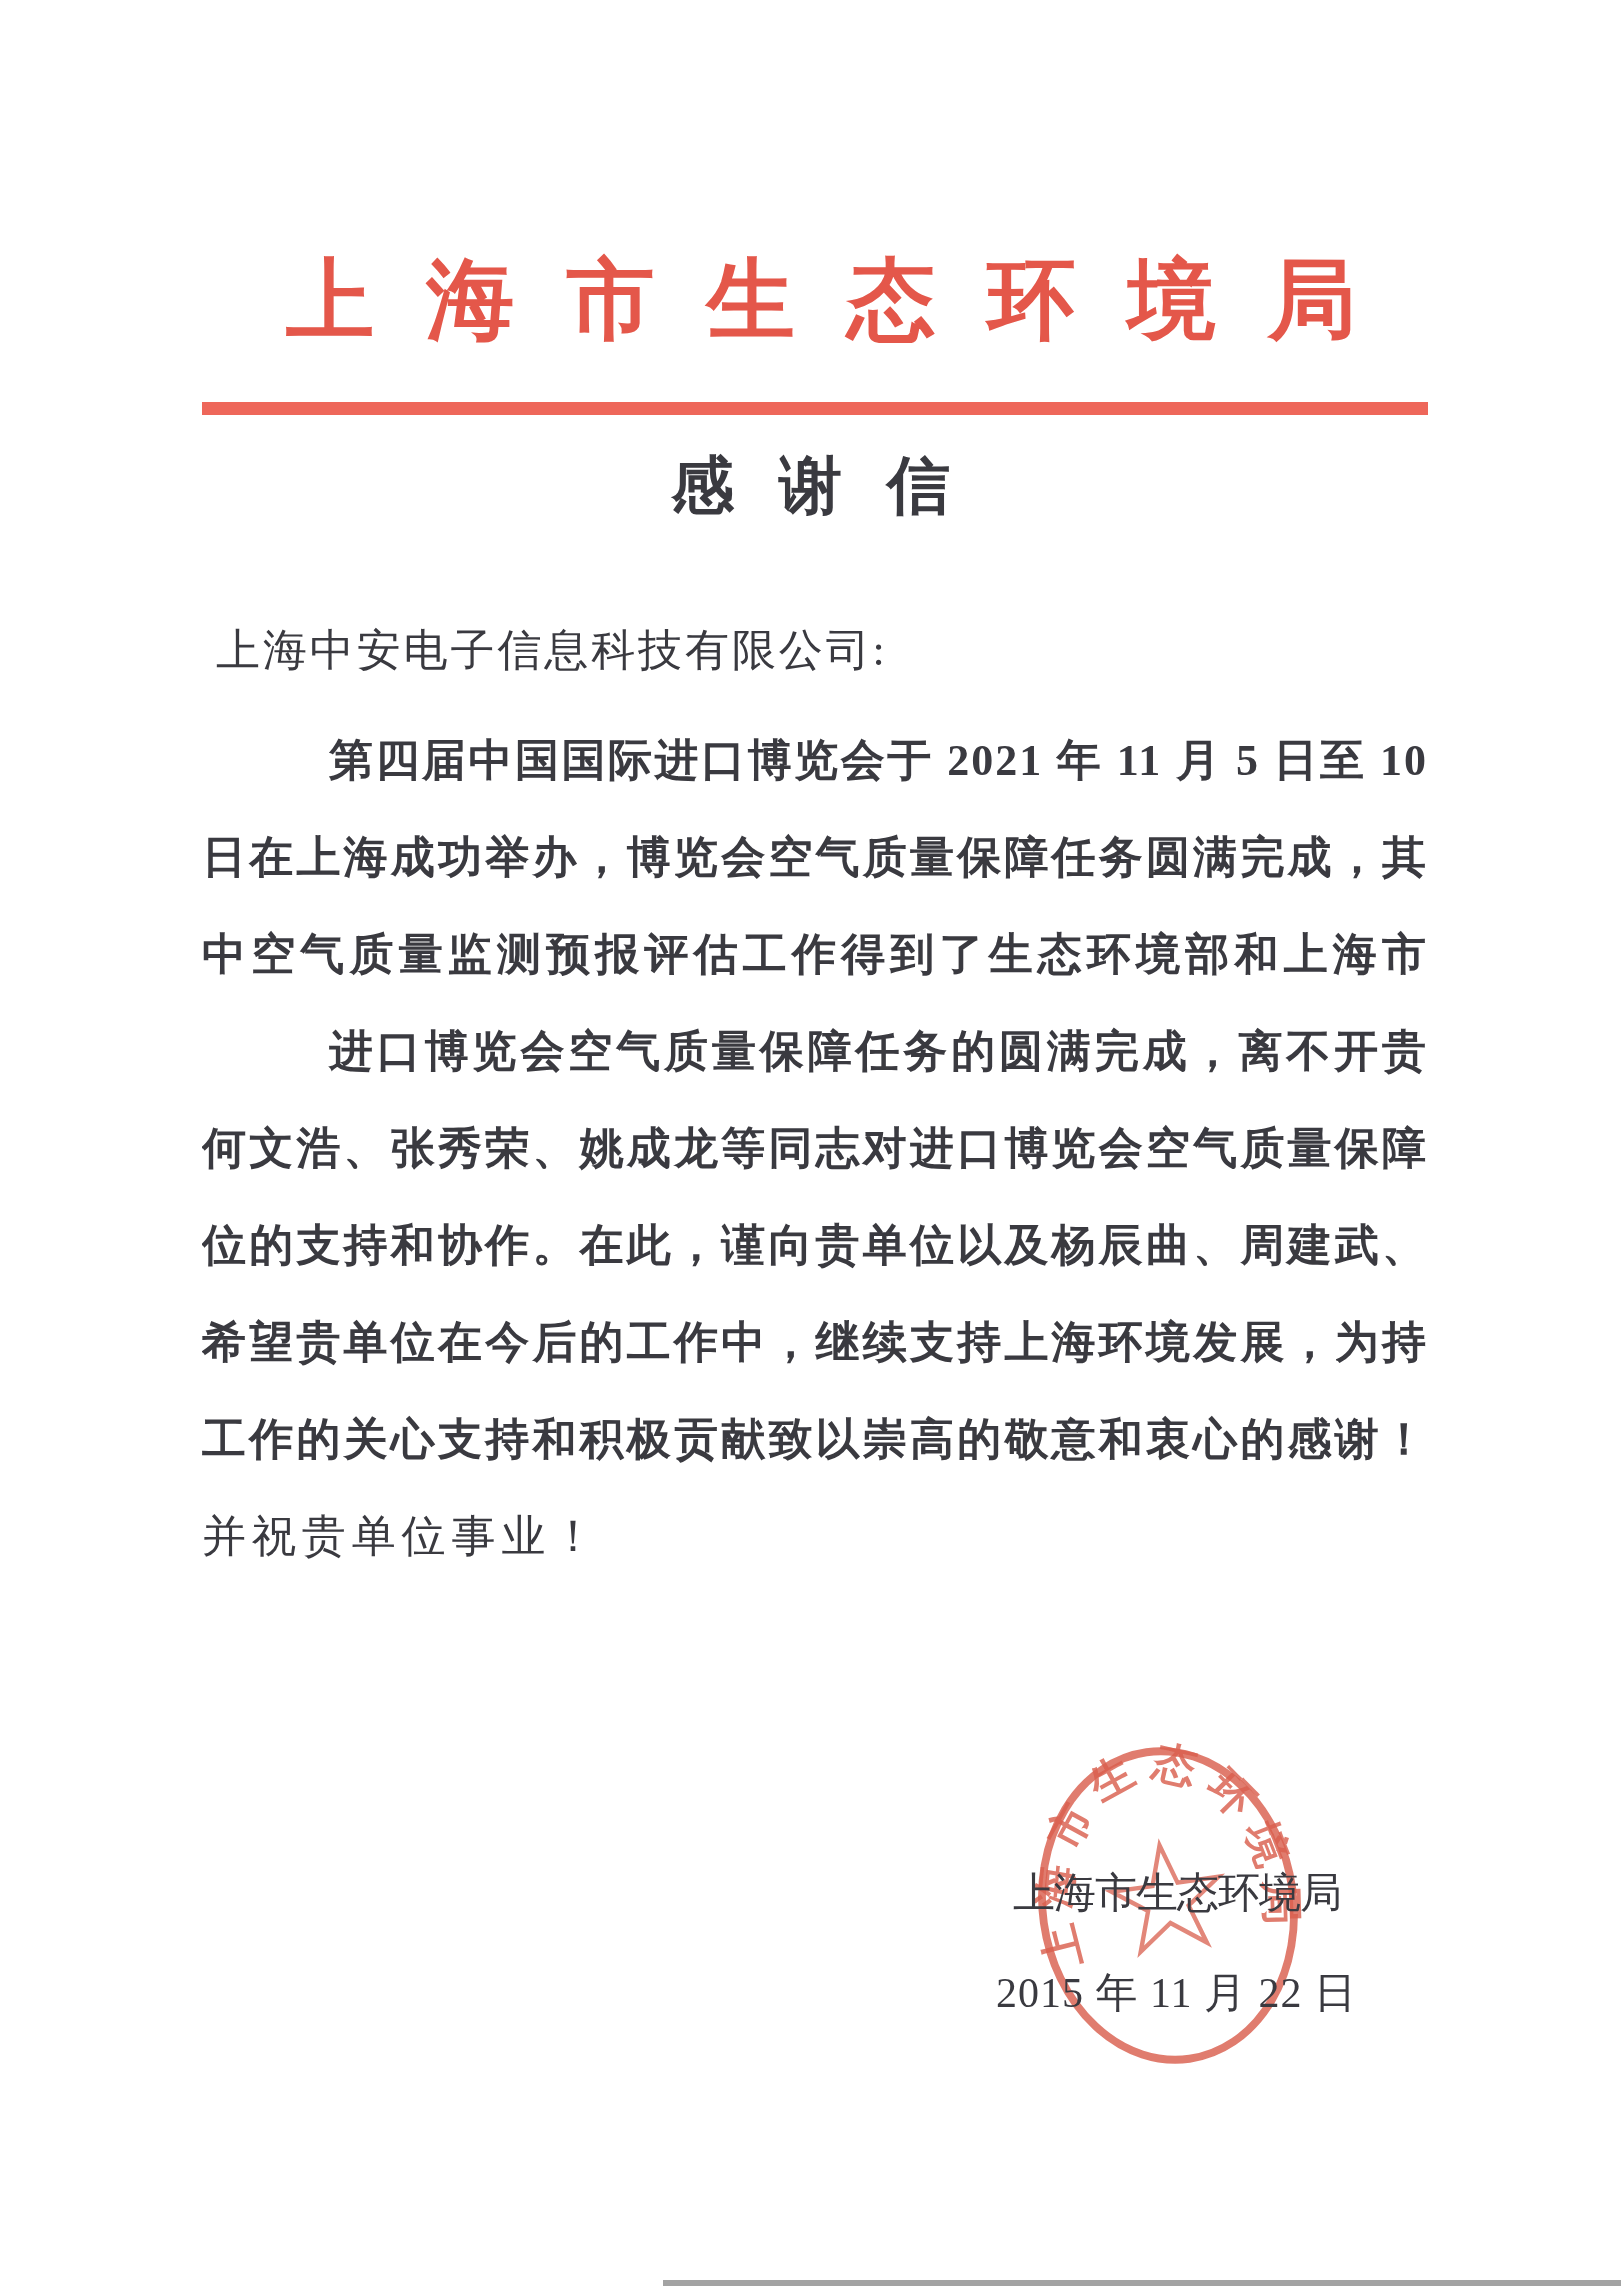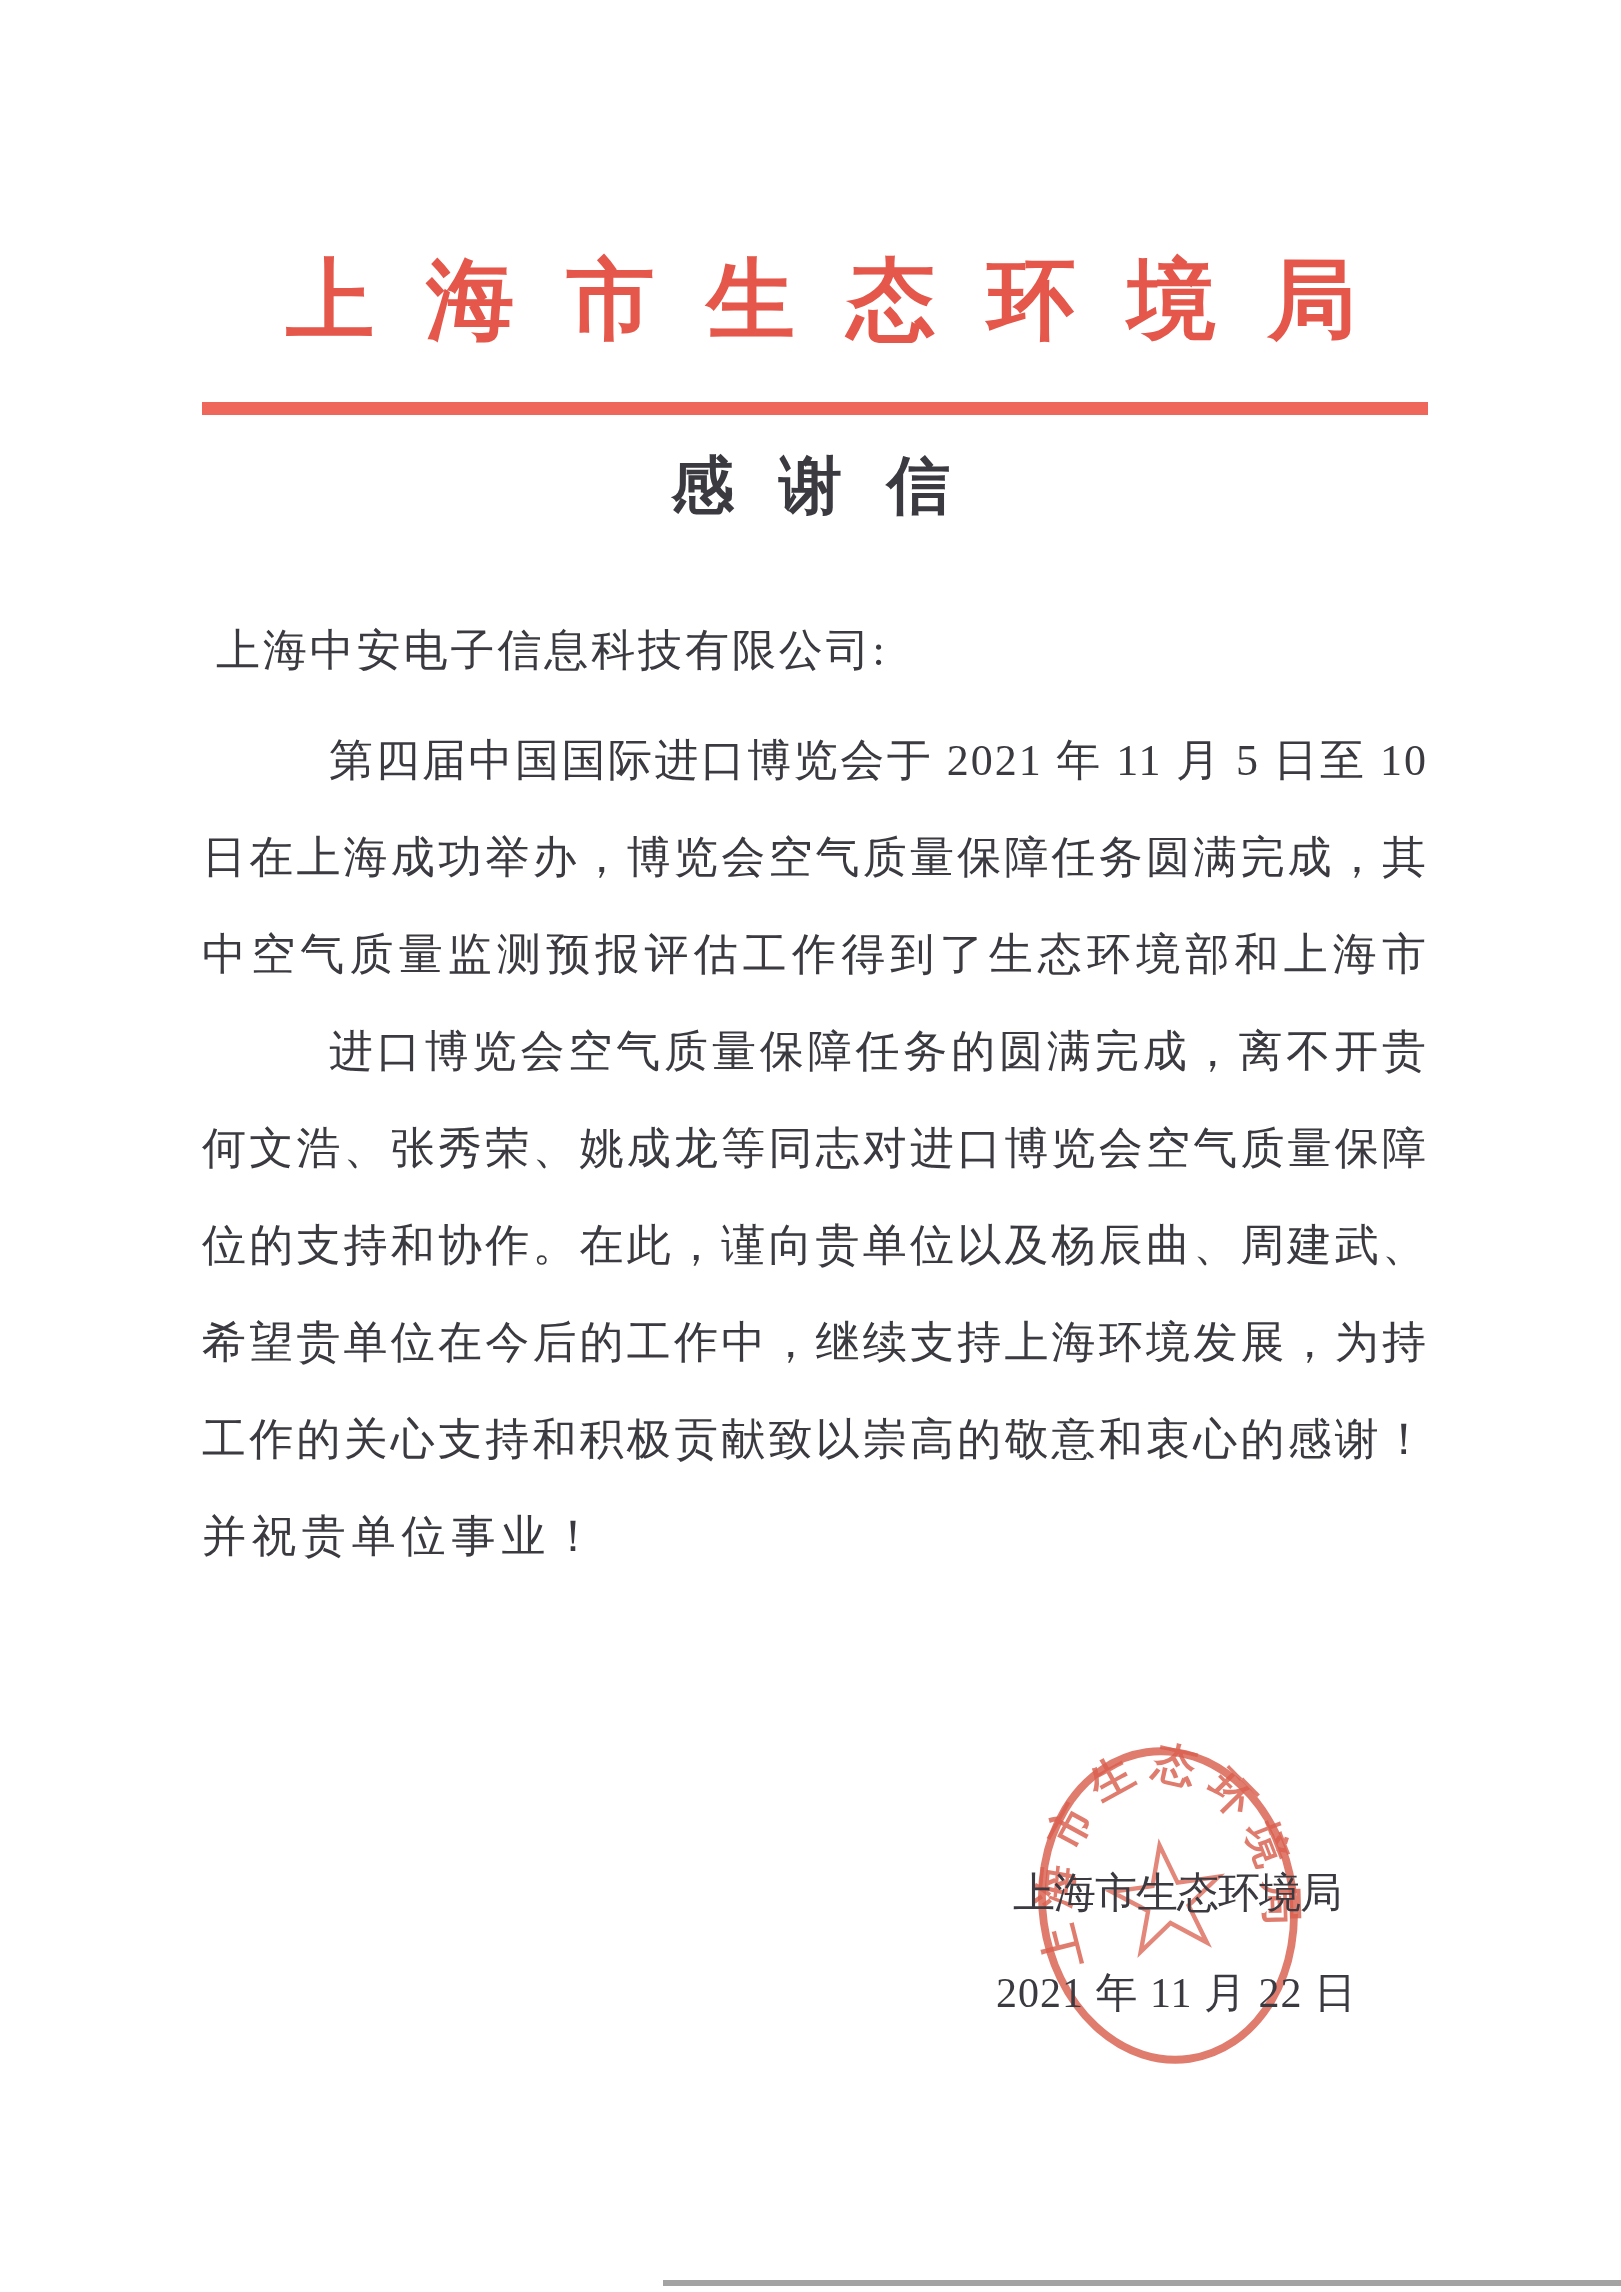--- a/index.html
+++ b/index.html
@@ -35,20 +35,21 @@
     position:absolute;left:202px;top:712px;width:1226px;
   }
   .line{
     height:97px;line-height:97px;font-size:44px;
     letter-spacing:2px;white-space:nowrap;
   }
   .line.fill{
     text-align:justify;text-align-last:justify;
     text-justify:inter-character;white-space:normal;
     overflow:hidden;
+    font-weight:bold;
   }
   .line.indent{padding-left:127px;}
   .line:not(.fill){letter-spacing:5.9px;}
   
   .signature{
     position:absolute;left:1013px;top:1868px;z-index:3;
     font-size:42px;letter-spacing:-1px;line-height:1.2;
   }
   .sign-date{
     position:absolute;left:996px;top:1968px;z-index:3;
@@ -114,18 +115,18 @@
           <textPath href="#sealArc" startOffset="50%">上海市生态环境局</textPath>
         </text>
       </g>
       <path d="M146,114 L158.9,154.2 L201.2,154.1 L166.9,178.8 L180.1,218.9
                L146,194 L111.9,218.9 L125.1,178.8 L90.8,154.1 L133.1,154.2 Z" fill="none" stroke-width="4.5" stroke-opacity="0.75" stroke="#d6503e"></path>
     </svg>
   </div>
 
   <div class="signature" style="color: rgb(58, 58, 64);">上海市生态环境局</div>
 
-  <div class="sign-date" style="color: rgb(58, 58, 64);">2021 年 11 月 22 日</div>
+  <div class="sign-date" style="color: rgb(58, 58, 64);">2015 年 11 月 22 日</div>
 
   <div class="scan-edge" style="background: rgb(163, 163, 163);"></div>
 
 </div>
 
 
 </body></html>

